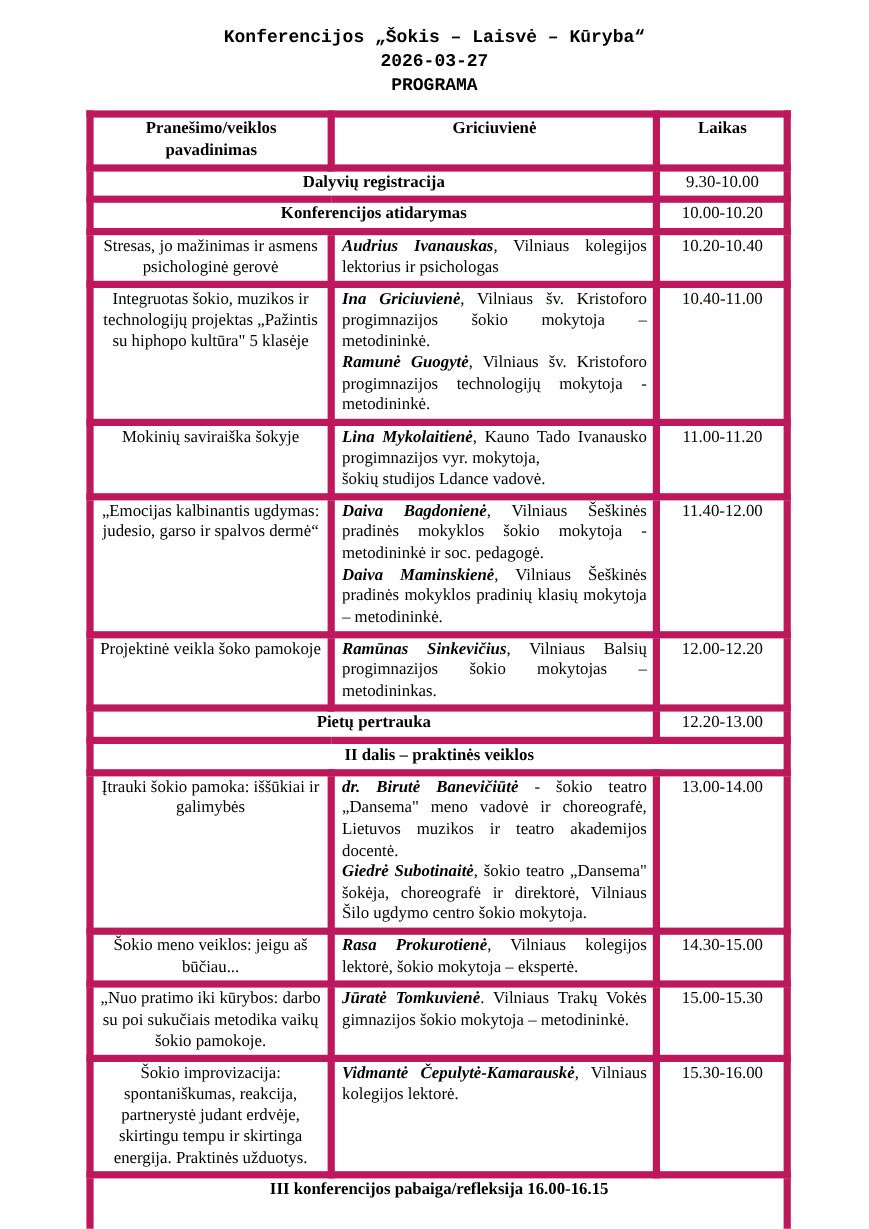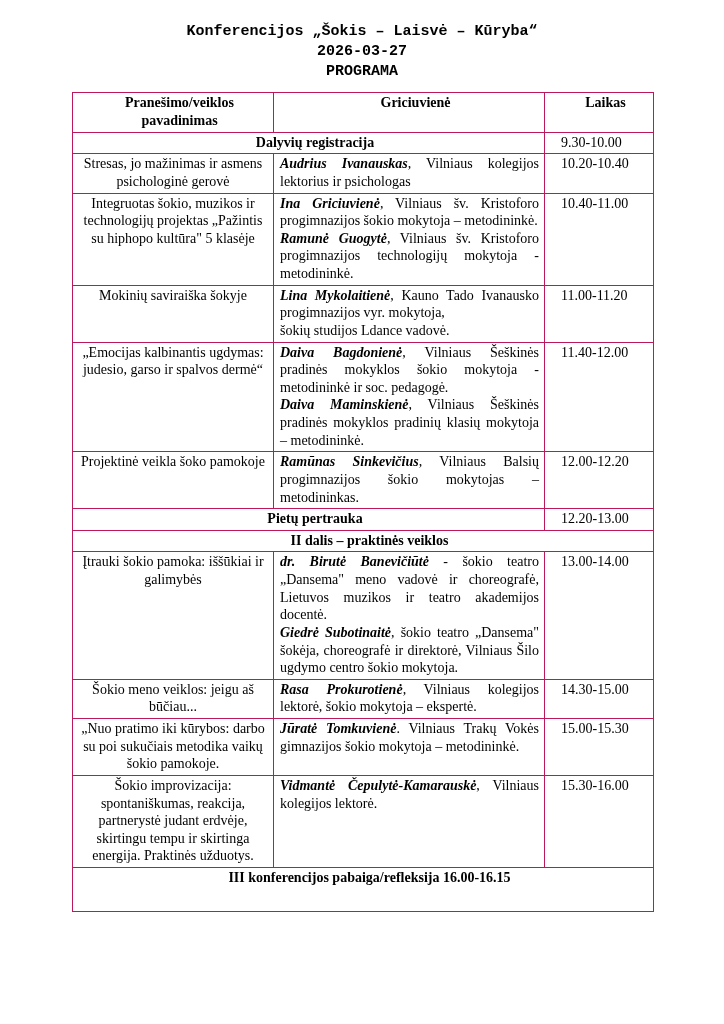--- a/index.html
+++ b/index.html
@@ -27,23 +27,23 @@
   table.program {
     border-collapse: collapse;
     table-layout: fixed;
     margin-left: 72px;
     width: 581px;
   }
   col.c1 { width: 201px; }
   col.c2 { width: 271px; }
   col.c3 { width: 109px; }
   th, td {
-    border: 1px solid #be185d;
+    border: 6px solid #be185d;
     vertical-align: top;
-    padding: 1px 3px 2px 16px;
+    padding: 1px 3px 2px 4px;
     line-height: 1.26;
   }
   th {
     font-weight: bold;
     text-align: center;
   }
   td.title-cell {
     text-align: center;
     padding-left: 5px;
     padding-right: 5px;
@@ -55,20 +55,21 @@
   }
   td.speaker-cell p {
     margin: 0;
     white-space: pre-line;
   }
   .speaker-name {
     font-weight: bold;
     font-style: italic;
   }
   td.time-cell {
+    text-align: center;
   }
   td.section-cell {
     text-align: center;
     font-weight: bold;
     margin-left: 28px;
   }
   td.section-cell.tall {
     padding-bottom: 24px;
   }
 </style>
@@ -92,20 +93,24 @@
       <tr>
         <th>Pranešimo/veiklos pavadinimas</th>
         <th>Griciuvienė</th>
         <th>Laikas</th>
       </tr>
     </thead>
     <tbody>
         <tr>
           <td class="section-cell" colspan="2">Dalyvių registracija</td>
           <td class="time-cell">9.30-10.00</td>
+        </tr>
+        <tr>
+          <td class="section-cell" colspan="2">Konferencijos atidarymas</td>
+          <td class="time-cell">10.00-10.20</td>
         </tr>
         <tr>
           <td class="title-cell">Stresas, jo mažinimas ir asmens psichologinė gerovė</td>
           <td class="speaker-cell">
             <p><span class="speaker-name">Audrius Ivanauskas</span><span>, Vilniaus kolegijos lektorius ir psichologas</span></p>
           </td>
           <td class="time-cell">10.20-10.40</td>
         </tr>
         <tr>
           <td class="title-cell">Integruotas šokio, muzikos ir technologijų projektas „Pažintis su hiphopo kultūra" 5 klasėje</td>

